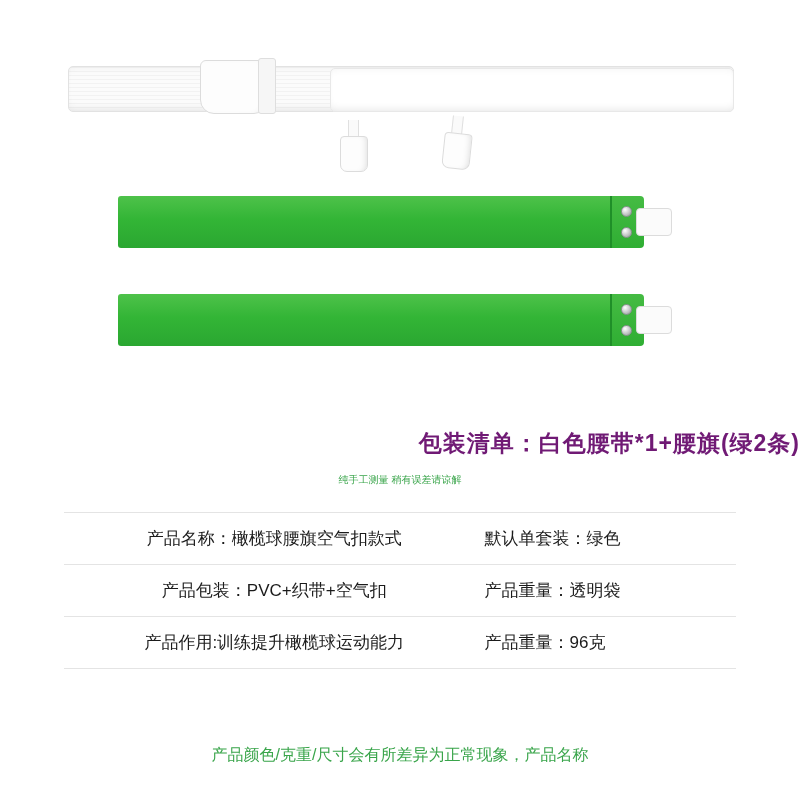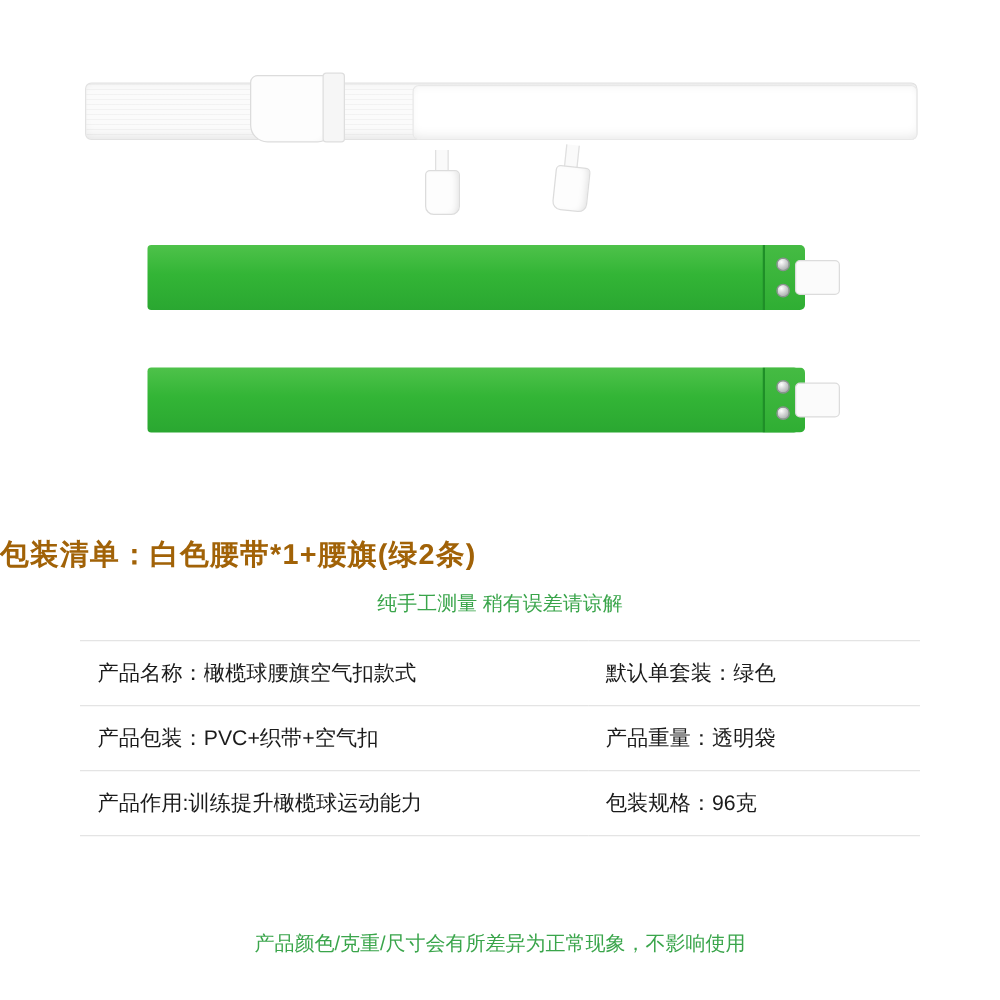--- a/index.html
+++ b/index.html
@@ -145,34 +145,34 @@
     border: 1px solid #dcdcdc;
     border-radius: 4px;
   }
 
   
   .pack-title {
     position: absolute;
     left: 0;
     top: 428px;
     width: 800px;
-    text-align: left;
-    color: #a16207;
+    text-align: right;
+    color: #701a75;
     font-size: 23px;
     font-weight: bold;
     letter-spacing: 1px;
   }
   .measure-note {
     position: absolute;
     left: 0;
     top: 473px;
     width: 800px;
     text-align: center;
     color: #3aa54b;
-    font-size: 16px;
+    font-size: 10px;
   }
 
   
   .spec-table {
     position: absolute;
     left: 64px;
     top: 512px;
     width: 672px;
     border-collapse: collapse;
     font-size: 17px;
@@ -182,21 +182,21 @@
     border-bottom: 1px solid #e4e4e4;
   }
   .spec-table tr:first-child {
     border-top: 1px solid #e4e4e4;
   }
   .spec-table td {
     padding: 14px 0 14px 14px;
     vertical-align: middle;
     white-space: nowrap;
   }
-  .spec-table td.col-left { width: 400px; }
+  .spec-table td.col-left { width: 400px; text-align: center; }
   .spec-table td.col-right { width: 258px; }
 
   .footer-note {
     position: absolute;
     left: 0;
     top: 745px;
     width: 800px;
     text-align: center;
     color: #3aa54b;
     font-size: 16px;
@@ -246,20 +246,20 @@
       <tr>
         <td class="col-left">产品名称：橄榄球腰旗空气扣款式</td>
         <td class="col-right">默认单套装：绿色</td>
       </tr>
       <tr>
         <td class="col-left">产品包装：PVC+织带+空气扣</td>
         <td class="col-right">产品重量：透明袋</td>
       </tr>
       <tr>
         <td class="col-left">产品作用:训练提升橄榄球运动能力</td>
-        <td class="col-right">包装规格：96克</td>
+        <td class="col-right">产品重量：96克</td>
       </tr>
     </tbody>
   </table>
 
-  <div class="footer-note">产品颜色/克重/尺寸会有所差异为正常现象，不影响使用</div>
+  <div class="footer-note">产品颜色/克重/尺寸会有所差异为正常现象，产品名称</div>
 
 </div>
 
 </body></html>

